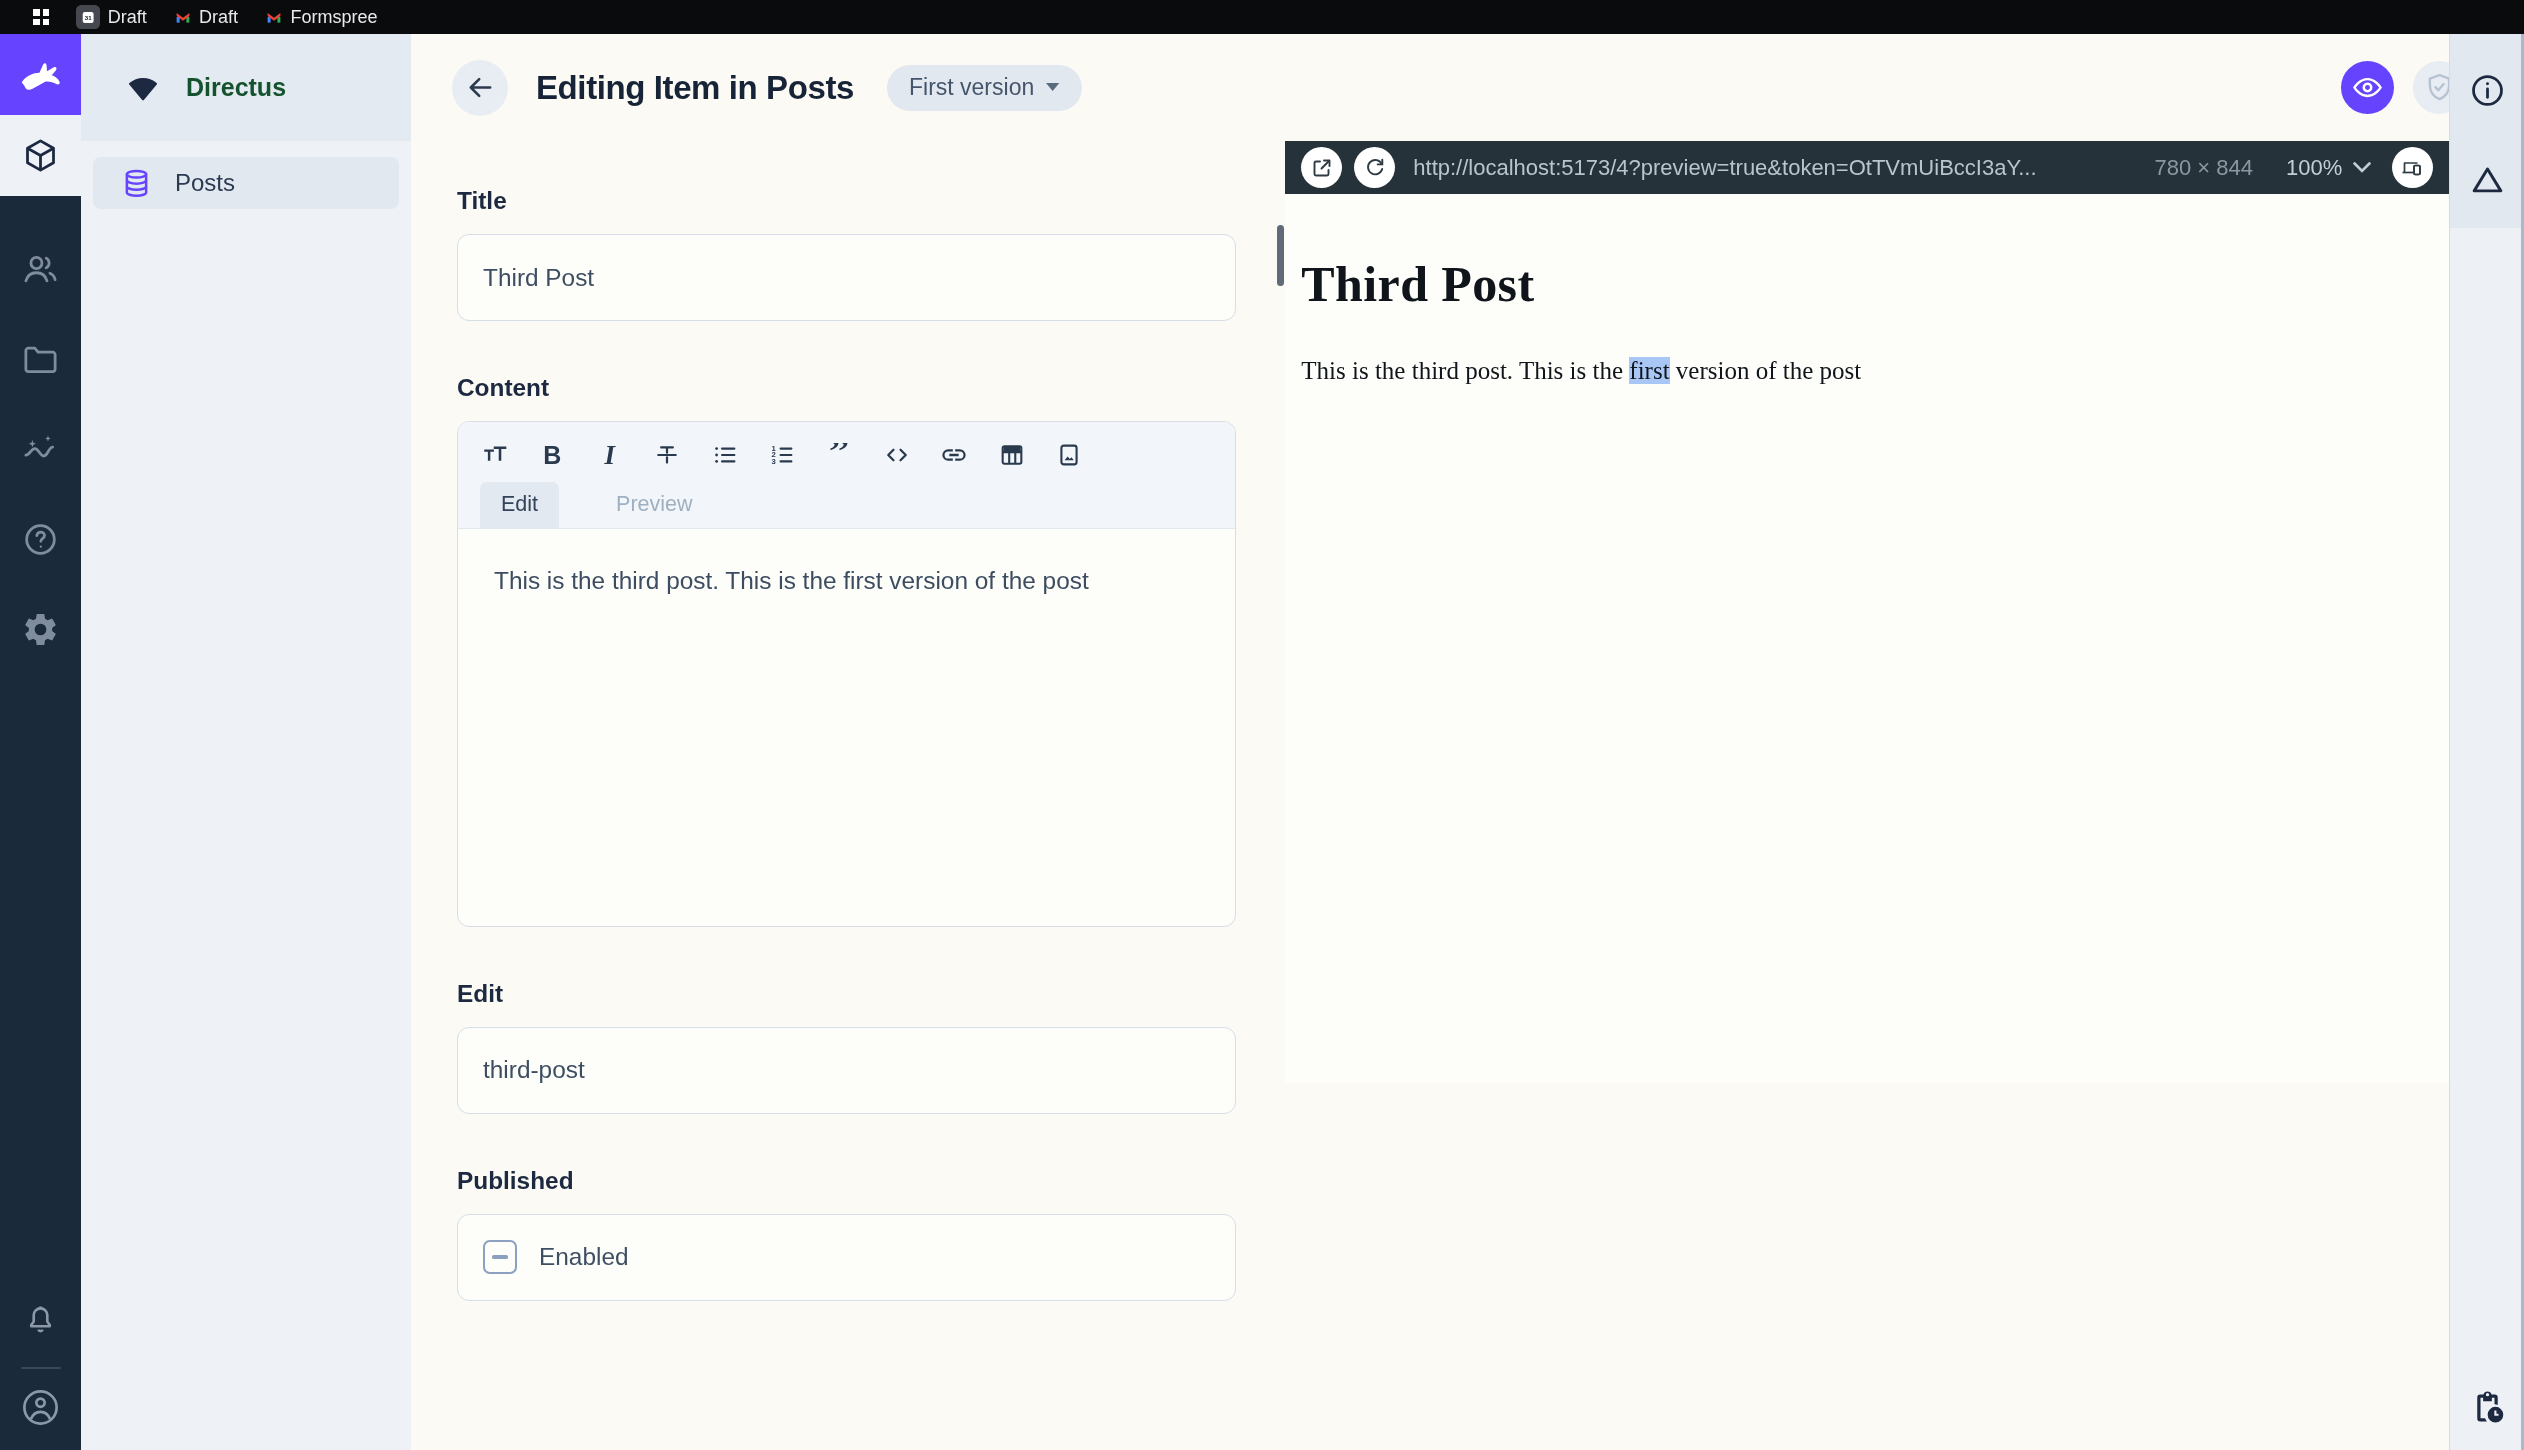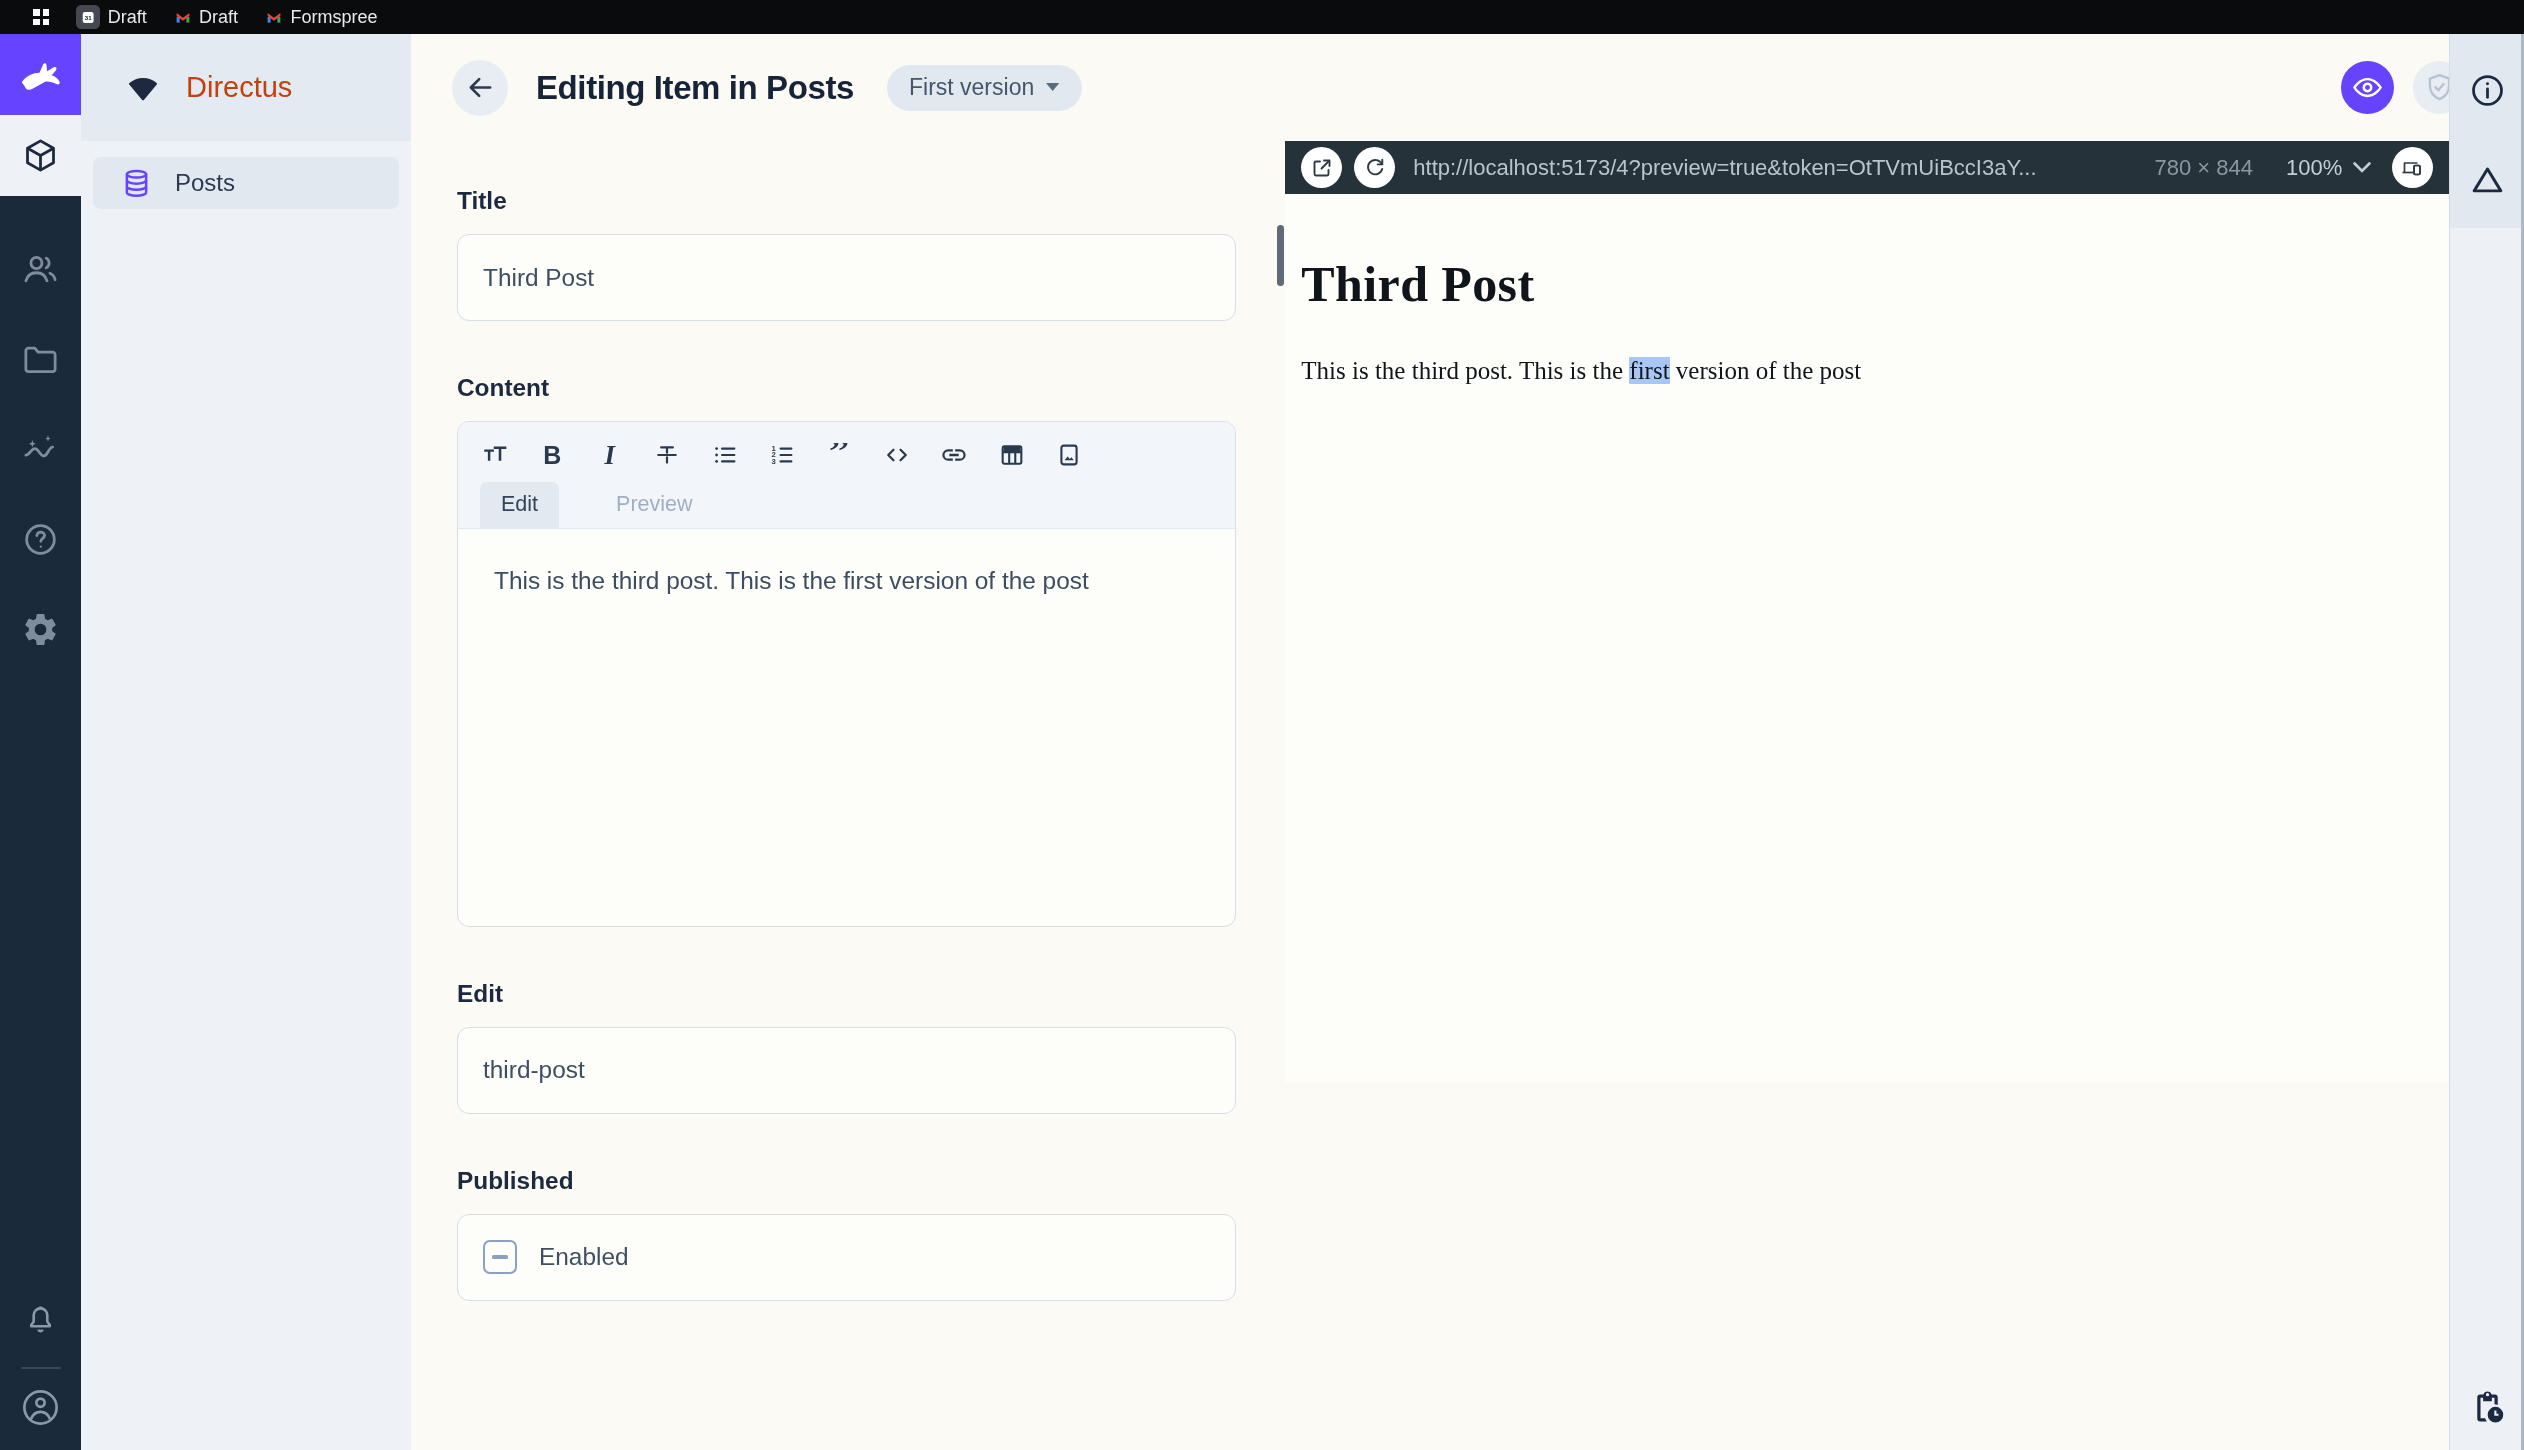--- a/index.html
+++ b/index.html
@@ -25,21 +25,21 @@
   .mod-item.tall { height:90px; }
   .mod-item svg { width:39px; height:39px; }
   .mod-first { margin-top:28px; }
   .mod-bell { position:absolute; left:0; top:1255px; width:81px; height:59px; display:flex; align-items:center; justify-content:center; color:#8b98a8; }
   .mod-divider { position:absolute; left:21px; top:1333px; width:40px; height:2.2px; background:#39485c; border-radius:1.5px; }
   .mod-avatar { position:absolute; left:0; top:1347px; width:81px; height:52px; display:flex; align-items:center; justify-content:center; color:#8b98a8; }
   
   .sidebar { position:absolute; left:81px; top:34px; width:330px; height:1417px; background:#eef2f7; }
   .sidebar-header { height:107px; background:#e4eaf1; display:flex; align-items:center; padding-left:44px; gap:25px; }
   .sidebar-header svg { width:36px; height:36px; }
-  .project-name { font-size:29px; font-weight:400; color:#c2410c; }
+  .project-name { font-size:25px; font-weight:700; color:#14532d; }
   .nav-item { margin:16.3px 12px 0 12px; height:52px; border-radius:7.4px; background:#e2e8f0; display:flex; align-items:center; padding-left:27px; gap:22px; }
   .nav-item svg { width:33px; height:33px; }
   .nav-item-label { font-size:24px; font-weight:500; color:#2b3a50; }
   
   .header { position:absolute; left:411px; top:34px; width:2114px; height:107px; background:#fbfaf4;
     display:flex; align-items:center; padding:0 59px 0 41px; }
   .back-btn { width:56px; height:56px; border-radius:50%; background:#e8edf4; display:flex; align-items:center; justify-content:center; margin-right:28px; flex:none; }
   .back-btn svg { width:31px; height:31px; }
   .page-title { font-size:33px; font-weight:700; color:#172438; letter-spacing:-0.4px; }
   .version-chip { margin-left:33px; height:46px; border-radius:23px; background:#e2e8f0; display:flex; align-items:center; padding:0 22px; gap:12px; }

